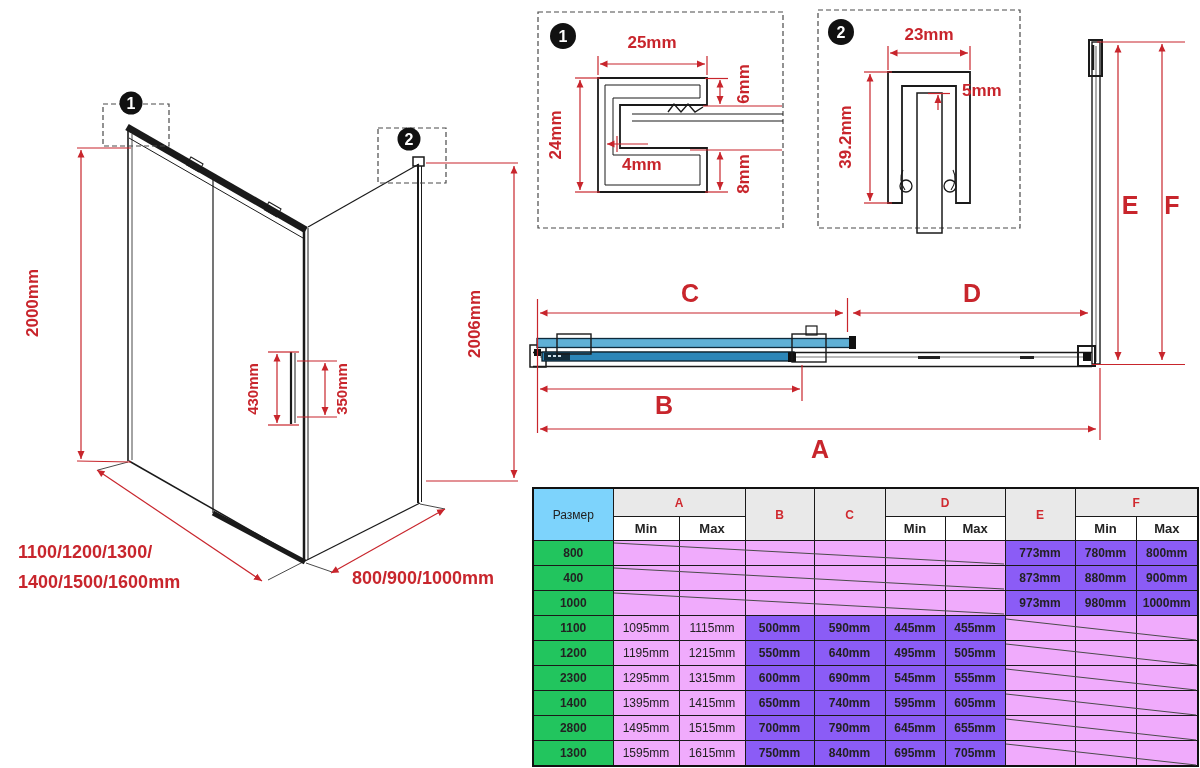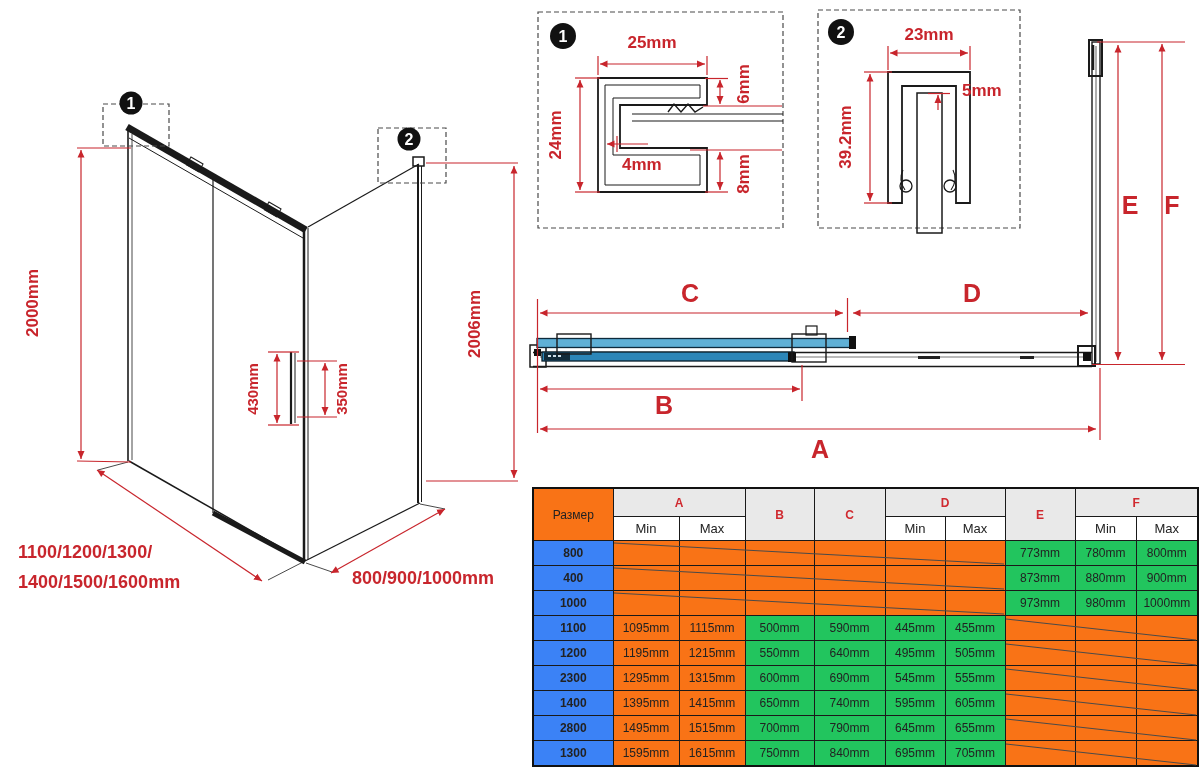--- a/index.html
+++ b/index.html
@@ -16,28 +16,28 @@
   .tmid{text-anchor:middle;}
 
   
   .table-wrap{position:absolute;left:532px;top:487px;width:665px;}
   table.spec{border-collapse:collapse;table-layout:fixed;width:665px;
              font-family:"Liberation Sans",sans-serif;color:#222;}
   table.spec td,table.spec th{border:1px solid #1a1a1a;text-align:center;vertical-align:middle;
              padding:0;font-size:12px;overflow:hidden;}
   table.spec{border:2px solid #111;}
   tr.hrow1 td{height:27px;}
-  tr.hrow2 td{height:23px;font-size:13px;font-weight:normal;background:#fff;}
+  tr.hrow2 td{height:23px;font-size:13px;font-weight:bold;background:#fff;}
   tr.drow td{height:24px;}
   .hg{background:#e9e9e9;}
   .letter{color:#d02a30;font-size:20px;font-weight:bold;}
-  .szcell{background:#3b82f6;font-weight:bold;font-size:13px;}
-  .szhead{background:#f97316;font-size:13px;}
-  .g{background:#22c55e;}
-  .w{background:#f97316;}
+  .szcell{background:#22c55e;font-weight:bold;font-size:13px;}
+  .szhead{background:#7dd3fc;font-size:13px;}
+  .g{background:#8b5cf6;font-weight:bold;}
+  .w{background:#f0abfc;}
   .diag-overlay{position:absolute;left:0;top:0;pointer-events:none;}
 </style>
 </head>
 <body>
 
 <div class="canvas">
 
 <svg width="1200" height="768" viewBox="0 0 1200 768">
   <defs>
     <marker id="mE" markerWidth="9" markerHeight="8" refX="8" refY="4" orient="auto" markerUnits="userSpaceOnUse">

